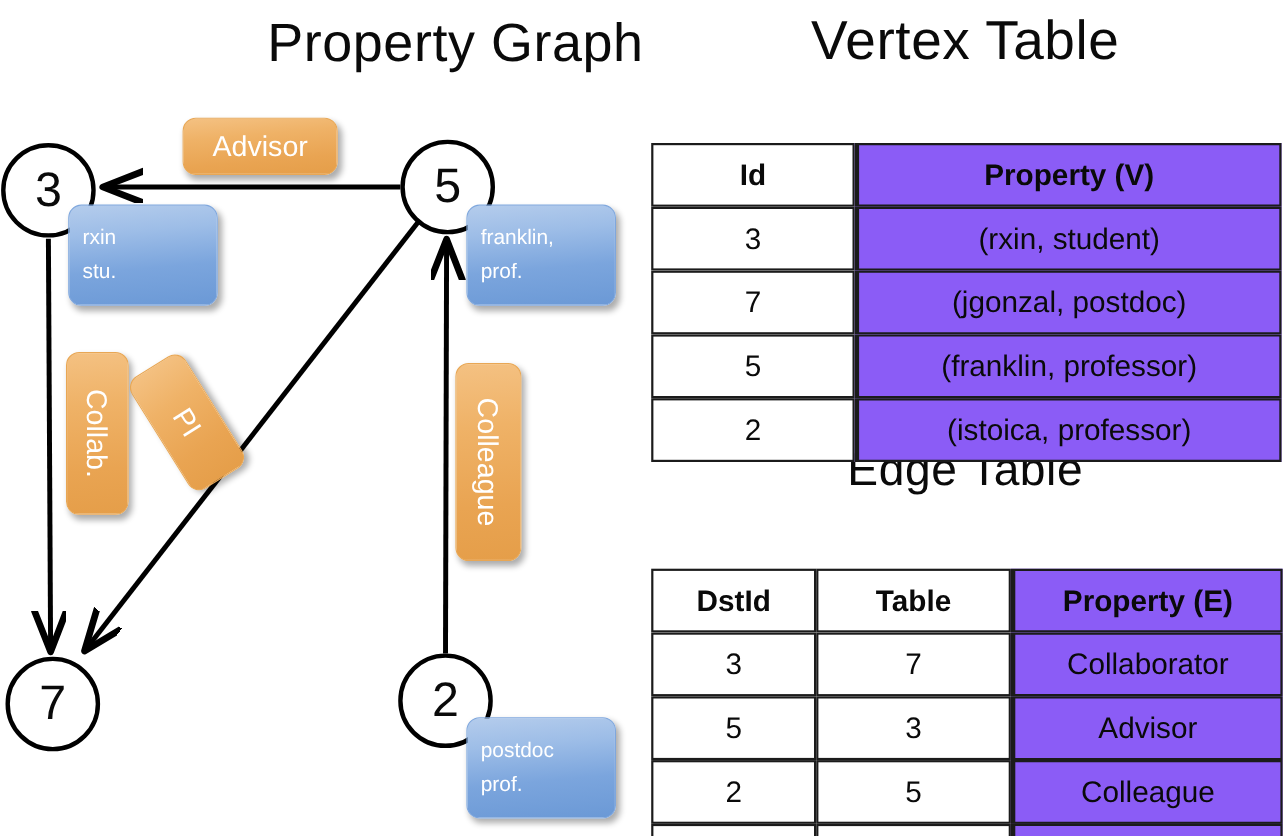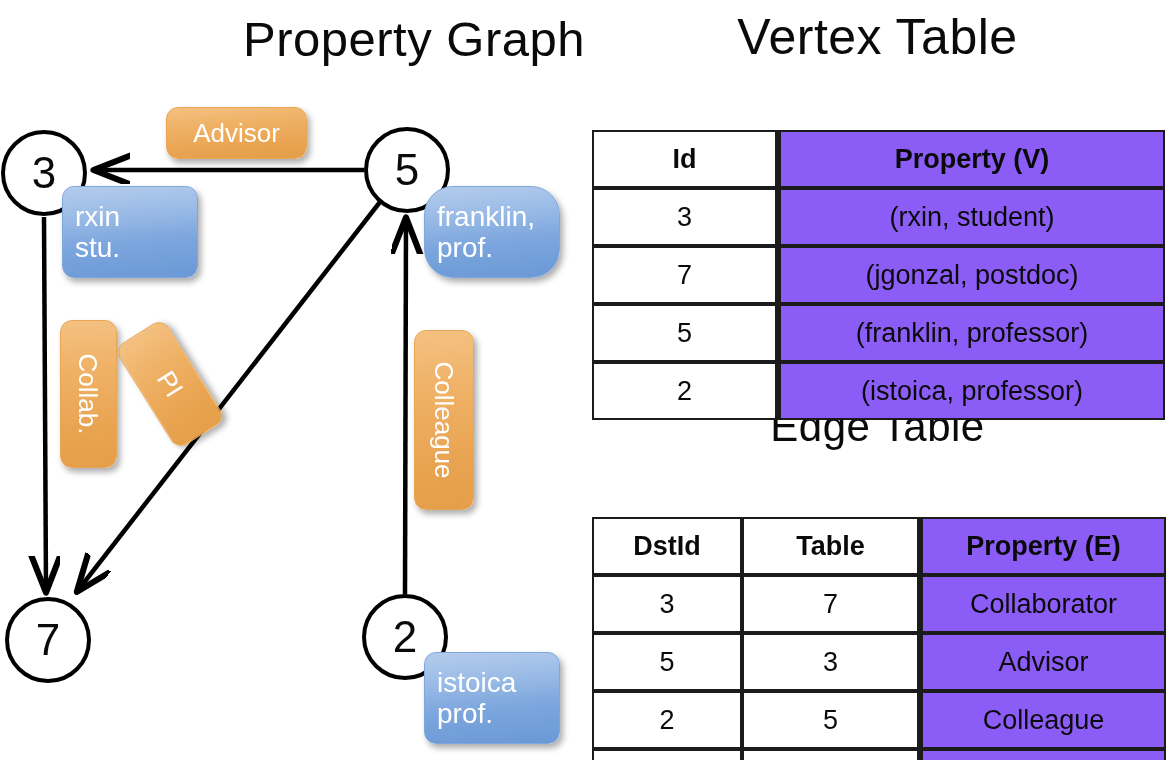--- a/index.html
+++ b/index.html
@@ -86,33 +86,33 @@
     font-weight: 400;
     box-shadow: 3px 4px 6px rgba(0,0,0,0.33);
     display: flex;
     flex-direction: column;
     justify-content: center;
     overflow: hidden;
   }
   .blue-box {
     background: linear-gradient(175deg, #b4ccec 0%, #9dbde7 28%, #7ba5dd 62%, #6b99d6 100%);
     border: 1px solid #7fa7dd;
-    font-size: 28px;
+    font-size: 19px;
     line-height: 31px;
     padding: 5px 12px;
   }
   .orange-box {
     background: linear-gradient(175deg, #f4c182 0%, #efb267 32%, #e9a452 72%, #e59e49 100%);
     border: 1px solid #e8a755;
     font-size: 26px;
     line-height: 30px;
   }
 
   #box-rxin     { left: 62px;  top: 186px; width: 136px; height: 92px; }
-  #box-franklin { left: 424px; top: 186px; width: 136px; height: 92px; border-radius: 29px; }
+  #box-franklin { left: 424px; top: 186px; width: 136px; height: 92px; }
   #box-jgonzal  { left: 62px;  top: 652px; width: 139px; height: 92px; }
   #box-istoica  { left: 424px; top: 652px; width: 136px; height: 92px; }
 
   
   #label-advisor {
     left: 166px; top: 107px; width: 141px; height: 52px;
     align-items: center;
     text-align: center;
   }
 
@@ -230,21 +230,21 @@
 
   <div class="prop-box blue-box" id="box-rxin">
     <span>rxin</span>
     <span>stu.</span>
   </div>
   <div class="prop-box blue-box" id="box-franklin">
     <span>franklin,</span>
     <span>prof.</span>
   </div>
   <div class="prop-box blue-box" id="box-istoica">
-    <span>istoica</span>
+    <span>postdoc</span>
     <span>prof.</span>
   </div>
 
   <div class="prop-box orange-box" id="label-advisor">
     <span>Advisor</span>
   </div>
   <div class="prop-box orange-box orange-vert" id="label-collab">
     <span>Collab.</span>
   </div>
   <div class="prop-box orange-box orange-vert" id="label-colleague">

